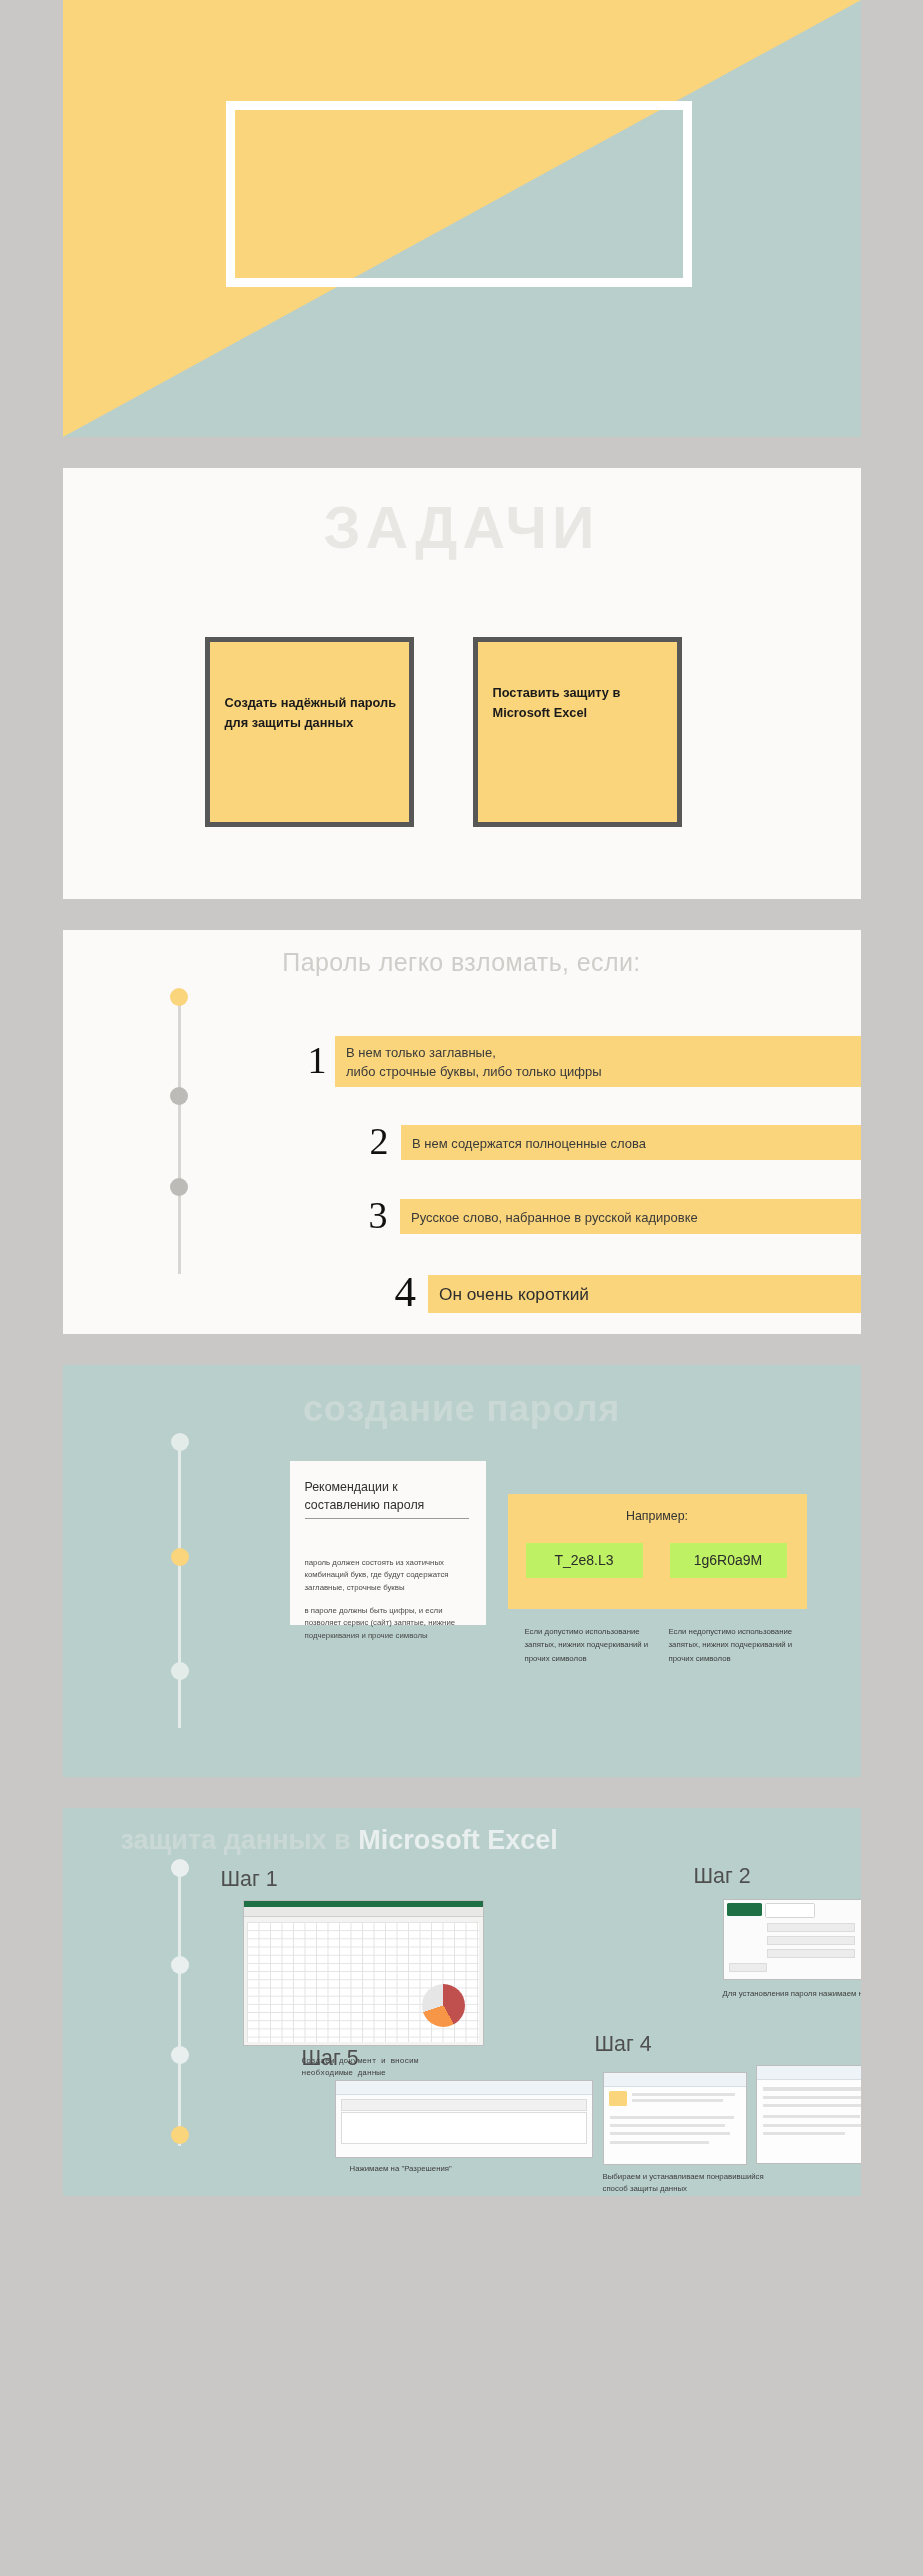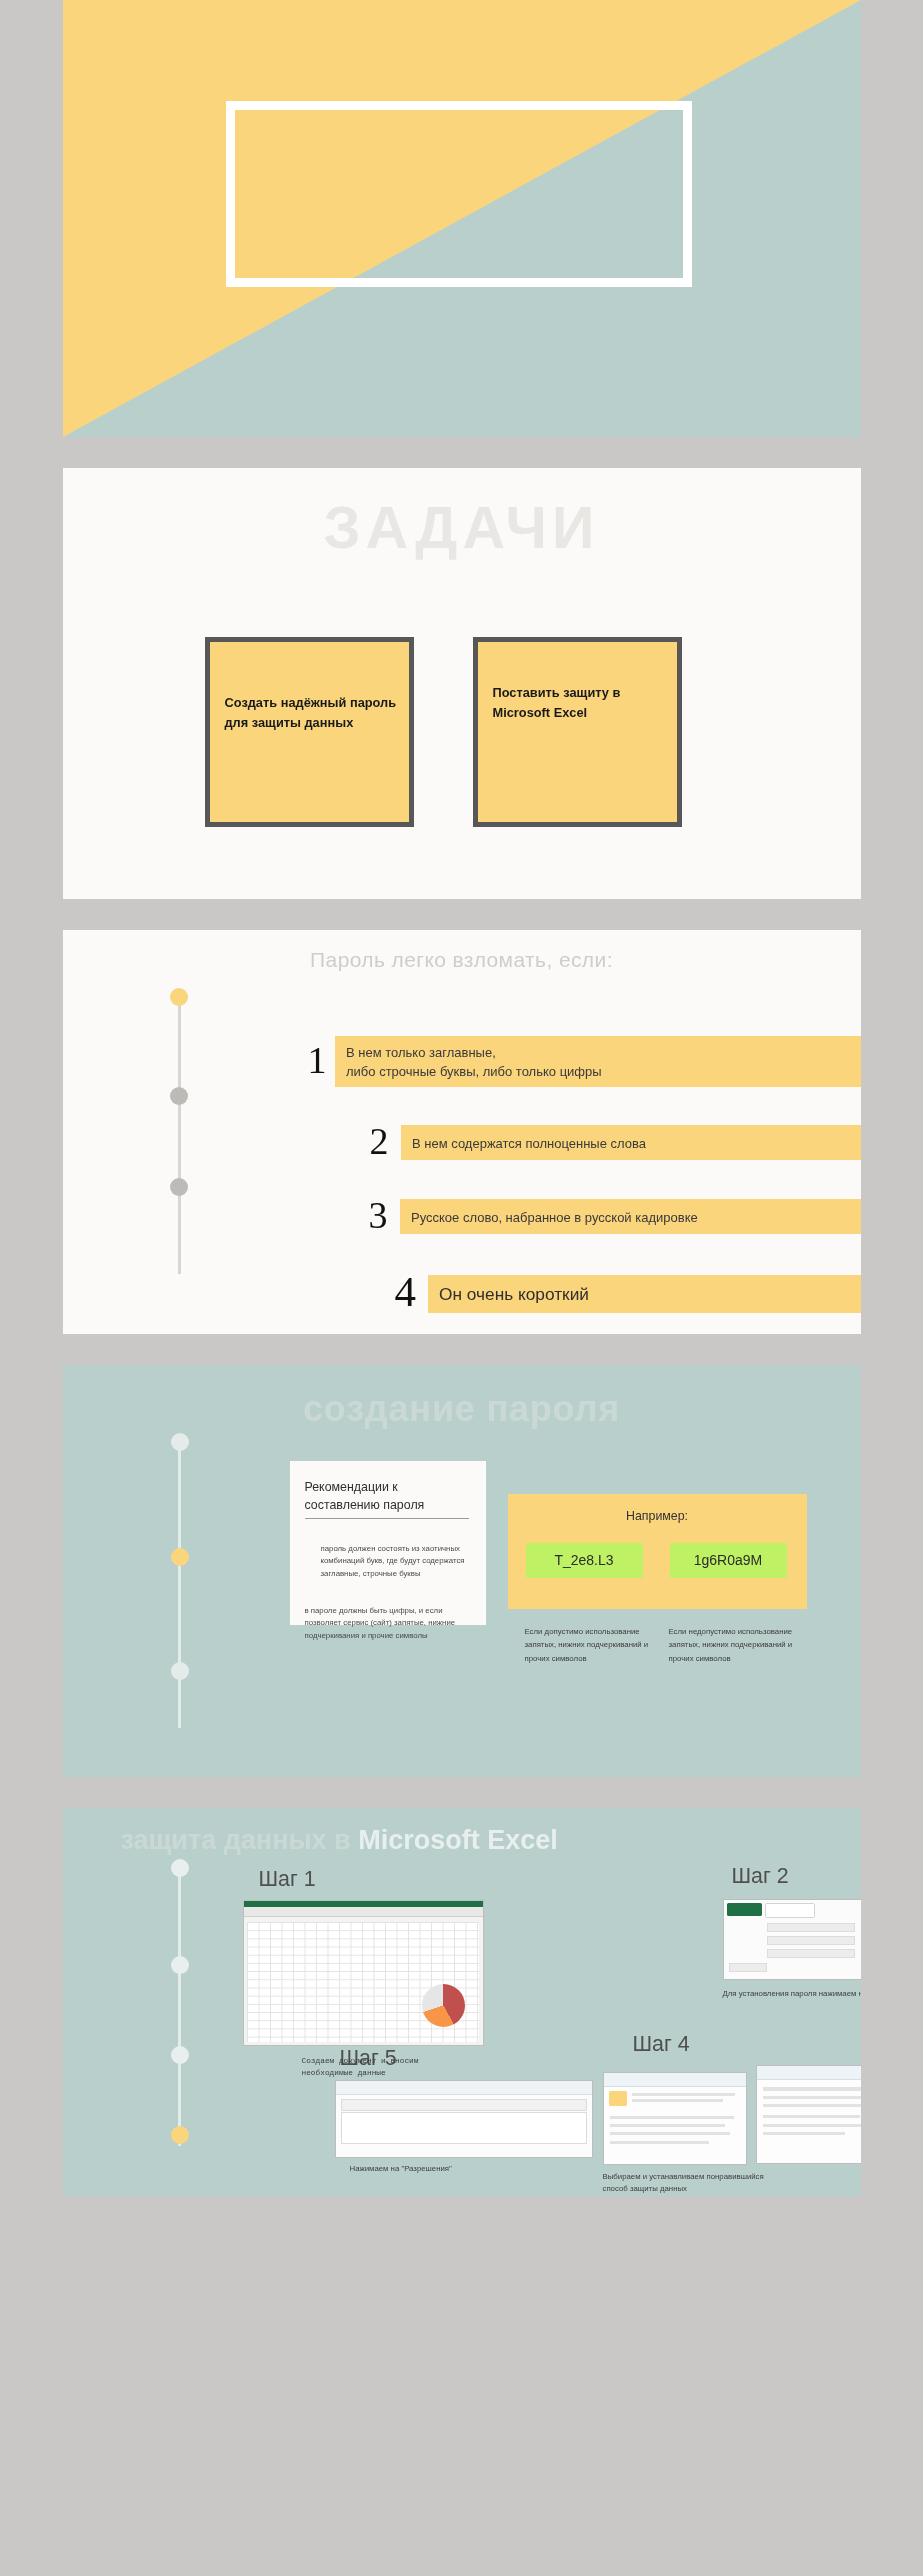--- a/index.html
+++ b/index.html
@@ -97,21 +97,21 @@
 
   
   .slide-weak{
     height:404px;
     background:#fbfaf8;
   }
   .weak-head{
     position:absolute;
     top:18px;left:0;right:0;
     text-align:center;
-    font-size:21px;
+    font-size:25px;
     color:#cfcdc9;
     letter-spacing:0.4px;
   }
   .rail{
     position:absolute;
     left:115px;top:64px;
     width:3.3px;height:280px;
     background:#d8d6d2;
   }
   .dot{
@@ -196,22 +196,22 @@
     position:absolute;
     left:15px;top:18px;right:16.5px;
     font-size:12.4px;
     color:#2f2f2f;
     line-height:1.45;
     border-bottom:0.8px solid #9a9a9a;
     padding-bottom:3.3px;
   }
   .rec-p1{
     position:absolute;
-    left:15px;right:15px;top:82px;
-    font-size:7.8px;color:#4a4a4a;line-height:1.6;margin-left:16px;
+    left:15px;right:15px;top:96px;
+    font-size:7.8px;color:#4a4a4a;line-height:1.6;
   }
   .rec-p2{
     position:absolute;
     left:15px;right:15px;top:144px;
     font-size:7.8px;color:#4a4a4a;line-height:1.6;
   }
   .ex-panel{
     position:absolute;
     left:445px;top:129px;
     width:299px;height:115px;
@@ -256,21 +256,21 @@
     width:3.3px;height:280px;background:#e4ecea;
   }
   .dot3{position:absolute;left:108px;width:18px;height:18px;border-radius:50%;background:#e8efee;}
   .dot3.gold{background:#fad57c;}
   .dot3.a{top:51px;}
   .dot3.b{top:148px;}
   .dot3.c{top:238px;}
   .dot3.d{top:318px;}
   .step-label{
     position:absolute;
-    font-size:21.4px;color:#4f4f4f;margin-left:38px;
+    font-size:21.4px;color:#4f4f4f;
   }
   .sl1{left:158px;top:59px;}
   .sl2{left:631px;top:56px;}
   .sl3{left:239px;top:238px;}
   .sl4{left:532px;top:224px;}
   .shot{
     position:absolute;
     background:#f3f3f1;
     border:0.8px solid #bdbdbd;
     overflow:hidden;

